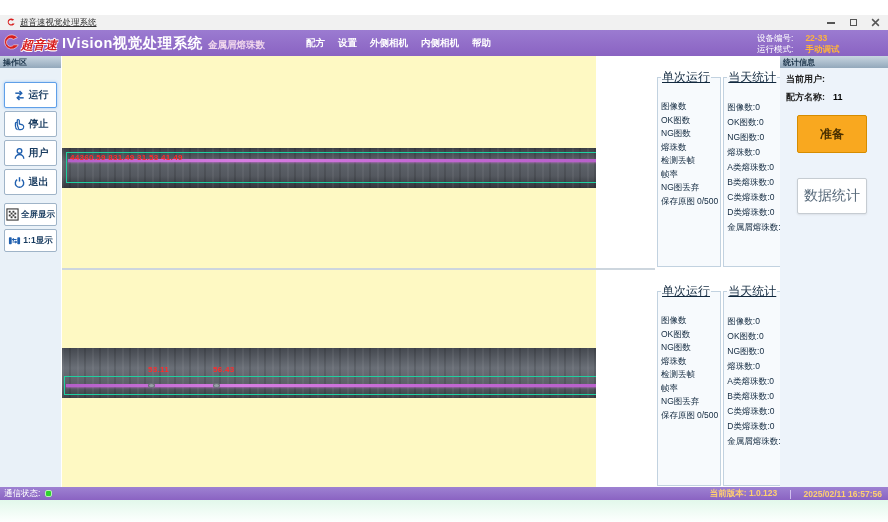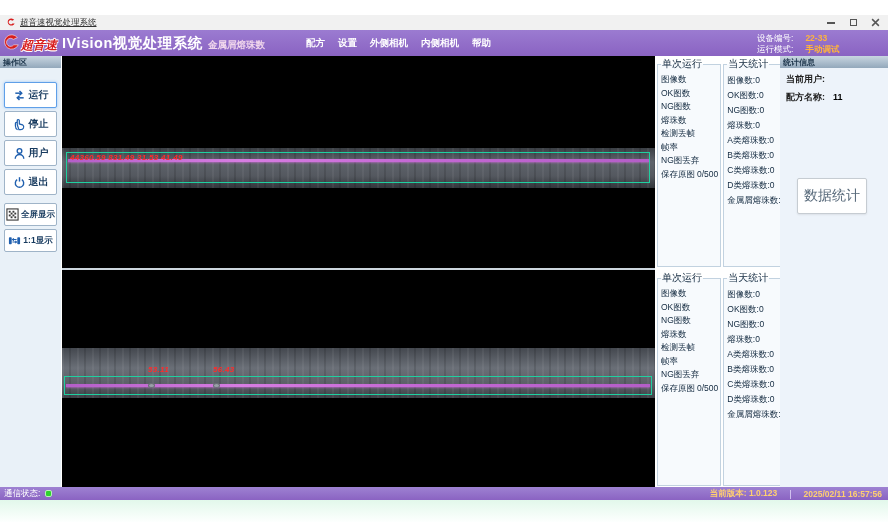--- a/index.html
+++ b/index.html
@@ -45,21 +45,21 @@
   .side-buttons { position:absolute; top:26px; left:4px; width:53px; }
   .side-btn { height:26px; background:#fff; border:1px solid #9fb4c8; border-radius:2px; display:flex;
               align-items:center; justify-content:center; gap:3px; margin-bottom:3px; font-size:10px;
               font-weight:bold; color:#173a5e; cursor:pointer; }
   .side-btn.active { border-color:#5f9fe8; box-shadow:0 0 3px #9cc6f5; }
   .side-btn.small { height:23px; font-size:8.5px; gap:2px; }
   .gap-before { margin-top:8px; }
   .sbicon { width:13px; height:13px; flex:none; }
 
   
-  .cam { position:absolute; left:62px; width:593px; background:#000000; overflow:hidden;font-style:italic; }
+  .cam { position:absolute; left:62px; width:534px; background:#fef9c3; overflow:hidden; }
   .cam-top { top:0; height:212px; }
   .cam-bottom { top:214px; height:217px; }
   .cam-divider { position:absolute; left:62px; top:212px; width:593px; height:2px; background:#cdd6de; }
 
   .strip { position:absolute; left:0; width:100%; }
   .strip::after { content:""; position:absolute; inset:0;
       background:repeating-linear-gradient(90deg, rgba(255,255,255,0.05) 0 2px, transparent 2px 7px,
                  rgba(0,0,0,0.12) 7px 9px, transparent 9px 15px); }
   .strip-a { top:92px; height:40px; background:linear-gradient(180deg,#3b3f45,#5e636b 35%,#54585f 70%,#32363b); }
   .strip-b { top:78px; height:50px; background:linear-gradient(180deg,#44484f,#6a6f77 40%,#5b6067 72%,#3d4147); }
@@ -77,21 +77,21 @@
   .bead-dot { position:absolute; width:7px; height:5px; border-radius:50%; background:#9ba0a8; border:1px solid #686d74; }
   .dot-b1 { left:86px; top:113px; }
   .dot-b2 { left:151px; top:113px; }
 
   
   .stats-panel { position:absolute; width:122px; display:flex; gap:2px; }
   .sp1 { left:657px; top:1px; height:210px; }
   .sp2 { left:657px; top:215px; height:215px; }
   .gb { border:1px solid #c2d2e0; background:#f7fafd; font-size:8.5px; color:#12293f;
         margin:0; padding:2px 2px 0 3px; height:100%; }
-  .gb legend { font-size:10px; padding:0 1px; color:#12293f; }
+  .gb legend { font-size:12px; padding:12px 1px; color:#12293f;text-decoration:underline; }
   .gb-run { width:58px; }
   .gb-today { width:62px; }
   .gb-row { height:13.5px; line-height:13.5px; white-space:nowrap; overflow:hidden; }
   .gb-today .gb-row { height:15px; line-height:15px; }
   .gb-val { margin-left:2px; }
 
   
   .info-panel { position:absolute; left:780px; top:0; width:108px; height:100%; background:#edf3fa; }
   .ip-row { margin:5px 0 0 6px; font-size:9px; font-weight:bold; color:#222; white-space:nowrap; }
   .ip-value { margin-left:8px; color:#000; }
@@ -293,20 +293,21 @@
     </div>
 
     <div class="info-panel">
       <div class="panel-header">统计信息</div>
       <div class="ip-row">
         <span>当前用户:</span><span class="ip-value"></span>
       </div>
       <div class="ip-row">
         <span>配方名称:</span><span class="ip-value">11</span>
       </div>
+      <div class="prepare-btn">准备</div>
       <div class="data-btn">数据统计</div>
     </div>
   </div>
 
   <div class="statusbar">
     <div class="sb-left">
       <span>通信状态:</span>
       <span class="comm-dot"></span>
     </div>
     <div class="sb-right">

